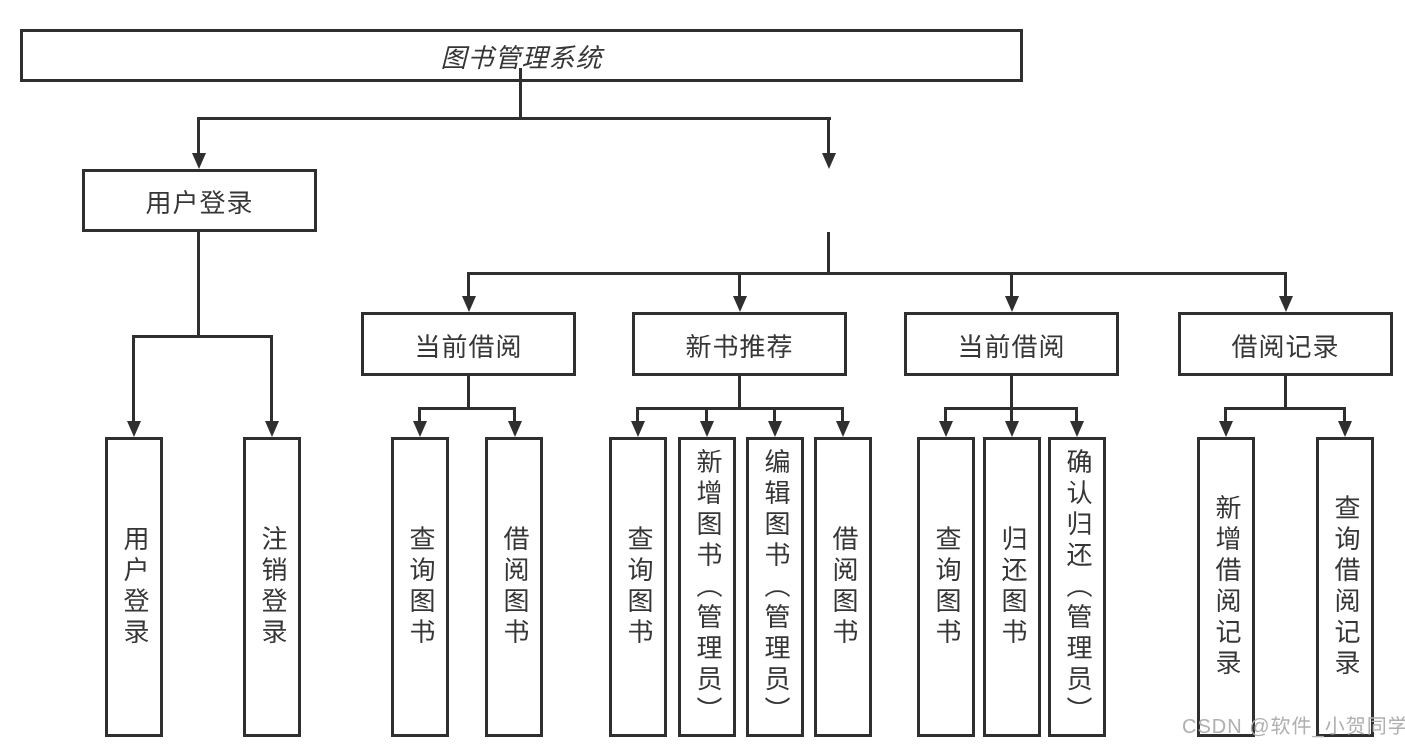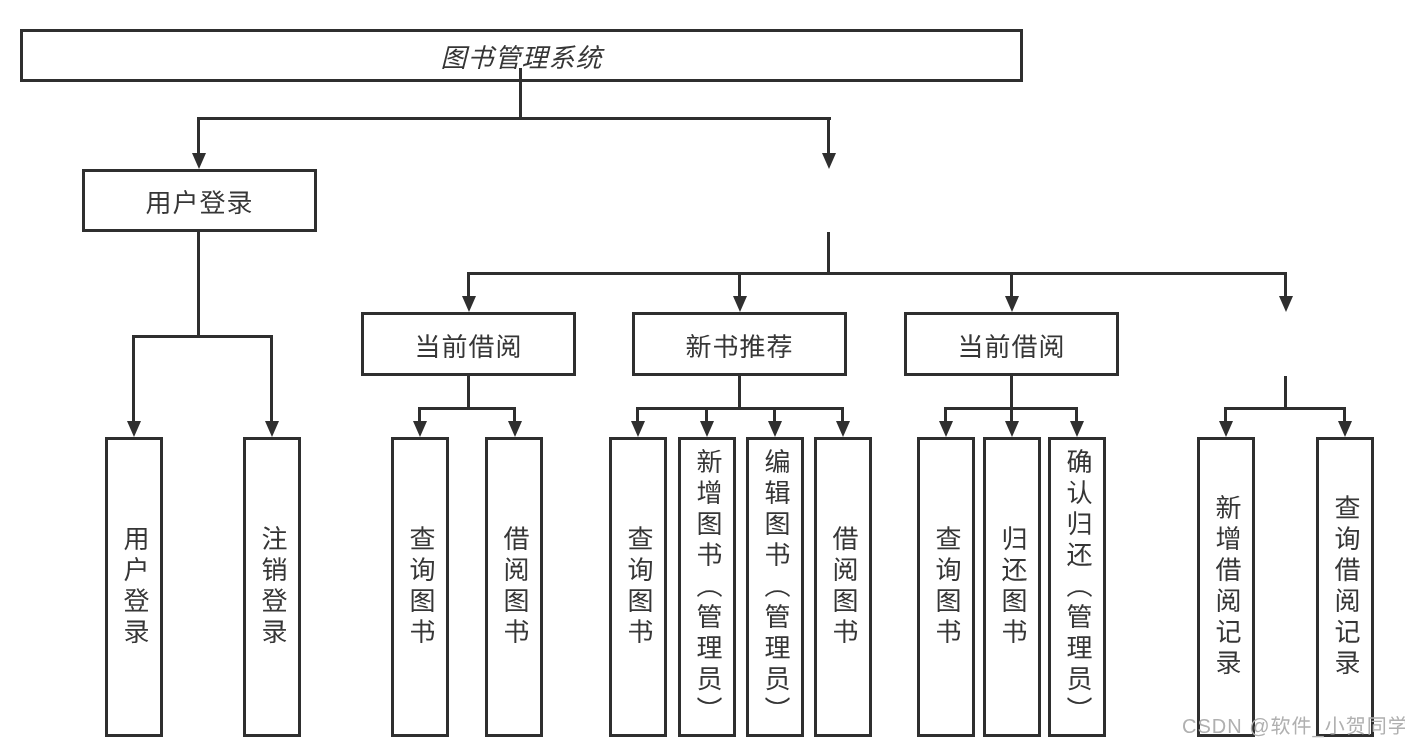--- a/index.html
+++ b/index.html
@@ -76,20 +76,21 @@
   <div class="vl" style="left:738px;top:272px;height:26px;"></div>
   <div class="ar" style="left:733px;top:296px;"></div>
   <div class="vl" style="left:1010px;top:272px;height:26px;"></div>
   <div class="ar" style="left:1005px;top:296px;"></div>
   <div class="vl" style="left:1284px;top:272px;height:26px;"></div>
   <div class="ar" style="left:1279px;top:296px;"></div>
 
   <div class="box hbox" style="left:361px;top:312px;width:215px;height:64px;">当前借阅</div>
   <div class="box hbox" style="left:632px;top:312px;width:215px;height:64px;">新书推荐</div>
   <div class="box hbox" style="left:904px;top:312px;width:215px;height:64px;">当前借阅</div>
+  <div class="box hbox" style="left:1178px;top:312px;width:215px;height:64px;">借阅记录</div>
 
   <div class="vl" style="left:467px;top:376px;height:31px;"></div>
   <div class="hl" style="left:418px;top:407px;width:98px;"></div>
   <div class="vl" style="left:418px;top:407px;height:16px;"></div>
   <div class="ar" style="left:413px;top:421px;"></div>
   <div class="vl" style="left:513px;top:407px;height:16px;"></div>
   <div class="ar" style="left:508px;top:421px;"></div>
 
   <div class="vl" style="left:738px;top:376px;height:31px;"></div>
   <div class="hl" style="left:636px;top:407px;width:208px;"></div>

